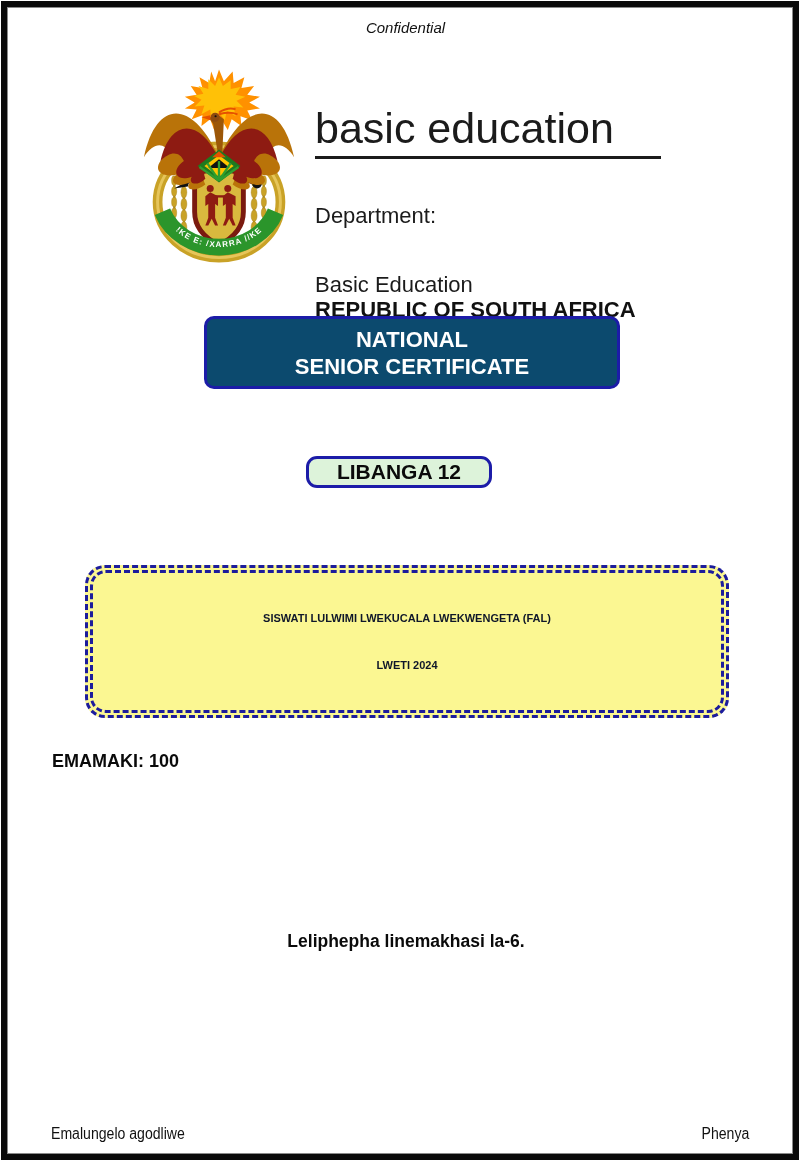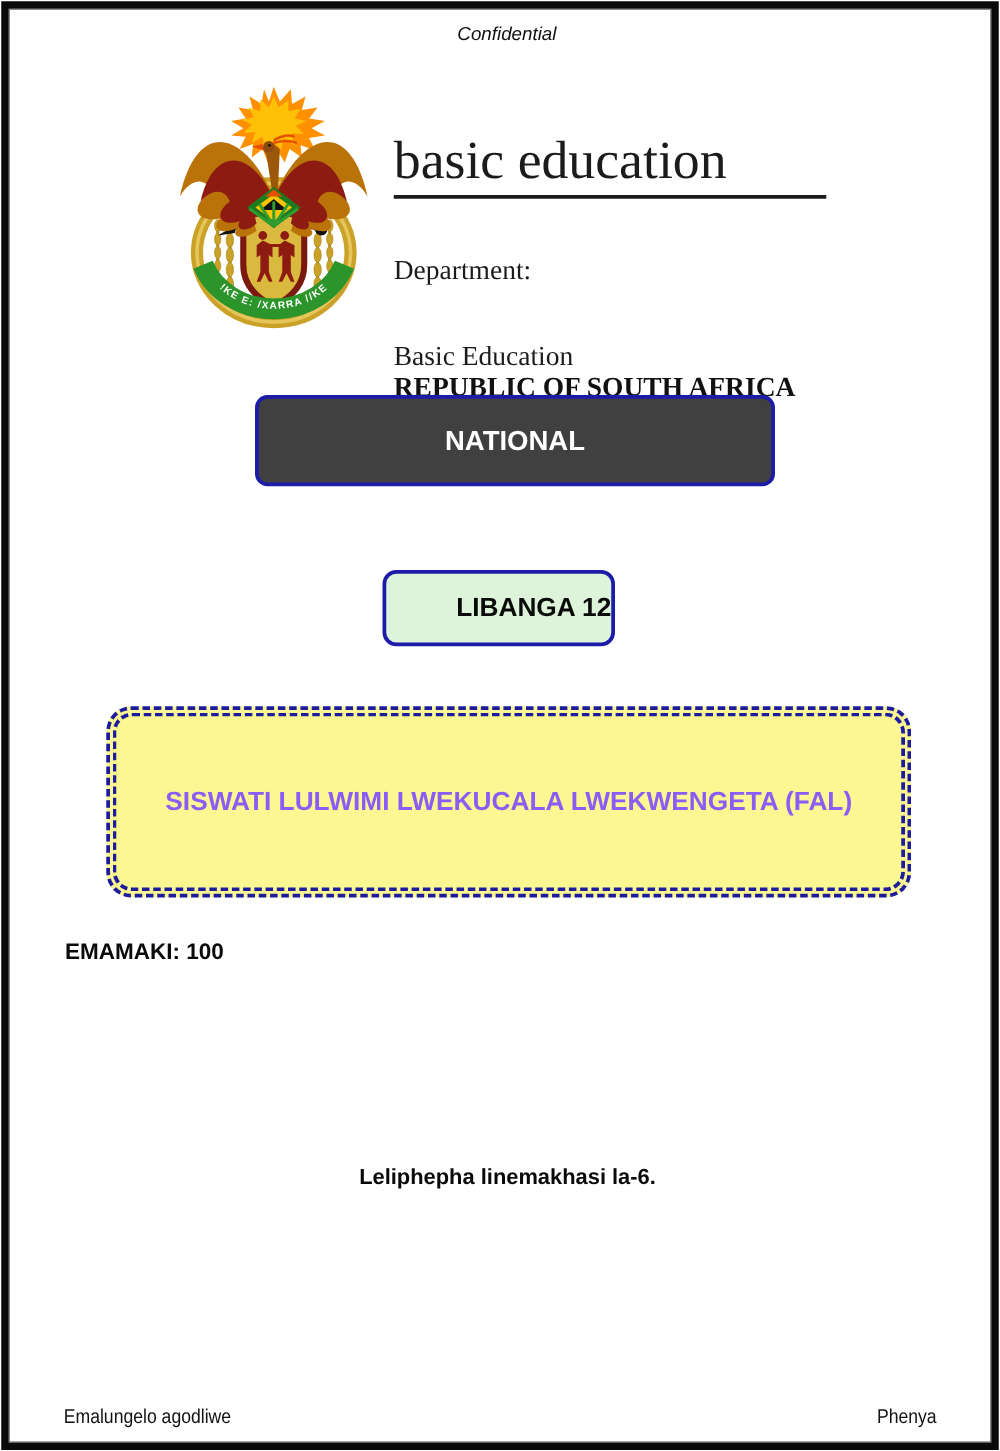--- a/index.html
+++ b/index.html
@@ -17,53 +17,53 @@
   }
 
   .confidential {
     position:absolute; top:12px; left:0; width:100%;
     text-align:center; font-style:italic; font-size:15px; color:#111;padding-left:11px;
   }
 
   
   .logo-row { position:absolute; top:60px; left:134px; display:flex; }
   .emblem { width:156px; height:196px; }
-  .wordmark-block { margin-left:18px; padding-top:40px; width:360px;font-family:Liberation Serif, serif; }
+  .wordmark-block { margin-left:18px; padding-top:40px; width:360px; }
   .wordmark { font-size:43px; font-weight:400; color:#1b1b1b; letter-spacing:0px; line-height:1; }
   .wordmark-rule { height:3px; background:#1b1b1b; width:346px; margin-top:6px; margin-bottom:6px; }
   .dept-line { font-size:22px; line-height:25px; color:#1b1b1b;margin-top:44px; }
   .country-line { font-size:22px; line-height:26px; font-weight:bold; color:#111; letter-spacing:0; }
 
   
   .nsc-box {
     position:absolute; top:309px; left:197px; width:416px; height:73px;
-    background:#404040; border:3px solid #1c1ca8; border-radius:10px;
+    background:#0c4a6e; border:3px solid #1c1ca8; border-radius:10px;
     display:flex; flex-direction:column; align-items:center; justify-content:center;
     color:#fff; font-weight:bold; font-size:22px; line-height:27px; text-align:center;
   }
 
   
   .grade-box {
-    position:absolute; top:449px; left:299px; width:186px; height:61px;
+    position:absolute; top:449px; left:299px; width:186px; height:32px;
     background:#ddf3da; border:3.5px solid #1c1ca8; border-radius:11px;
-    display:flex; align-items:center; justify-content:flex-end;
+    display:flex; align-items:center; justify-content:center;
     font-weight:bold; font-size:21px; color:#0a0a0a;
   }
 
   
   .subject-box {
     position:absolute; top:558px; left:78px; width:644px; height:153px;
     border:3px dashed #1c1c9c; border-radius:20px;
     background:#fbf792;
   }
   .subject-box-inner {
     position:absolute; inset:2px;
     border:3px dashed #1c1c9c; border-radius:16px;
     display:flex; flex-direction:column; justify-content:space-evenly;
-    text-align:center; font-weight:bold; font-size:21px; color:#8b5cf6;
+    text-align:center; font-weight:bold; font-size:11px; color:#0f172a;
     padding:4px 10px;
   }
 
   
   .detail-marks { position:absolute; top:744px; left:45px; font-weight:bold; font-size:18px; color:#0a0a0a; }
   .detail-time  { position:absolute; top:782px; left:45px; font-weight:bold; font-size:17.5px; color:#0a0a0a; }
 
   .page-note {
     position:absolute; top:924px; left:6px; width:100%;
     text-align:center; font-weight:bold; font-size:17.5px; color:#0a0a0a;
@@ -191,29 +191,31 @@
       <div class="wordmark">basic education</div>
       <div class="wordmark-rule"></div>
       <div class="dept-line">Department:</div>
       <div class="dept-line">Basic Education</div>
       <div class="country-line">REPUBLIC OF SOUTH AFRICA</div>
     </div>
   </div>
 
   <div class="nsc-box">
     <div>NATIONAL</div>
+    <div>SENIOR CERTIFICATE</div>
   </div>
 
   <div class="grade-box">
     <span>LIBANGA 12</span>
   </div>
 
   <div class="subject-box">
     <div class="subject-box-inner">
       <div>SISWATI LULWIMI LWEKUCALA LWEKWENGETA (FAL)</div>
+      <div>LWETI 2024</div>
     </div>
   </div>
 
   <div class="detail-marks">EMAMAKI: 100</div>
 
   <div class="page-note">Leliphepha linemakhasi la-6.</div>
 
   <div class="footer-left">Emalungelo agodliwe</div>
   <div class="footer-right">Phenya</div>
 

